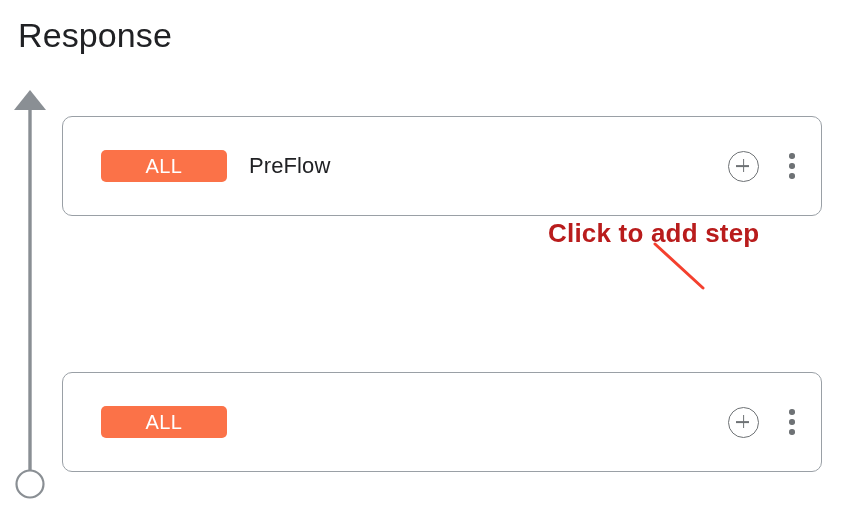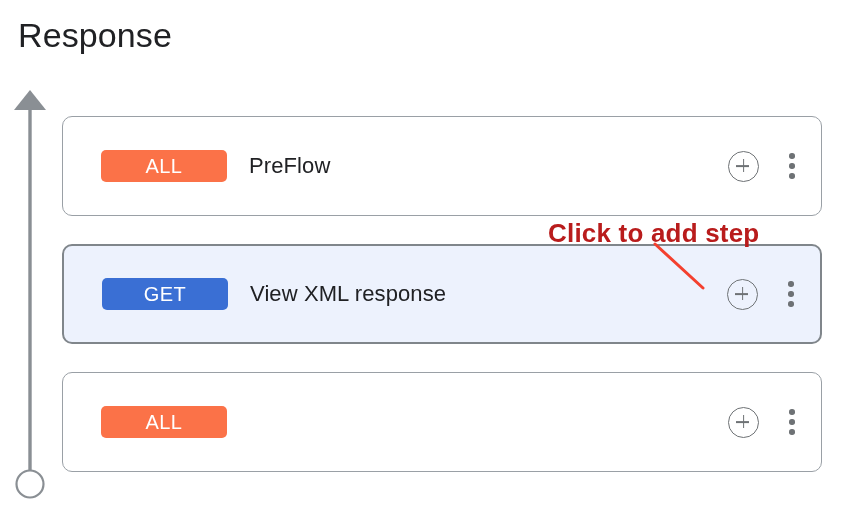--- a/index.html
+++ b/index.html
@@ -195,32 +195,20 @@
     <div class="row-actions">
       <button class="add-step-btn"></button>
       <div class="more-menu">
         <span></span>
         <span></span>
         <span></span>
       </div>
     </div>
   </div>
 
-  <div class="flow-row row-1 selected">
-    <div class="badge badge-get">GET</div>
-    <div class="row-label">View XML response</div>
-    <div class="row-actions">
-      <button class="add-step-btn"></button>
-      <div class="more-menu">
-        <span></span>
-        <span></span>
-        <span></span>
-      </div>
-    </div>
-  </div>
 
   <div class="flow-row row-2">
     <div class="badge badge-all">ALL</div>
     <div class="row-actions">
       <button class="add-step-btn"></button>
       <div class="more-menu">
         <span></span>
         <span></span>
         <span></span>
       </div>

